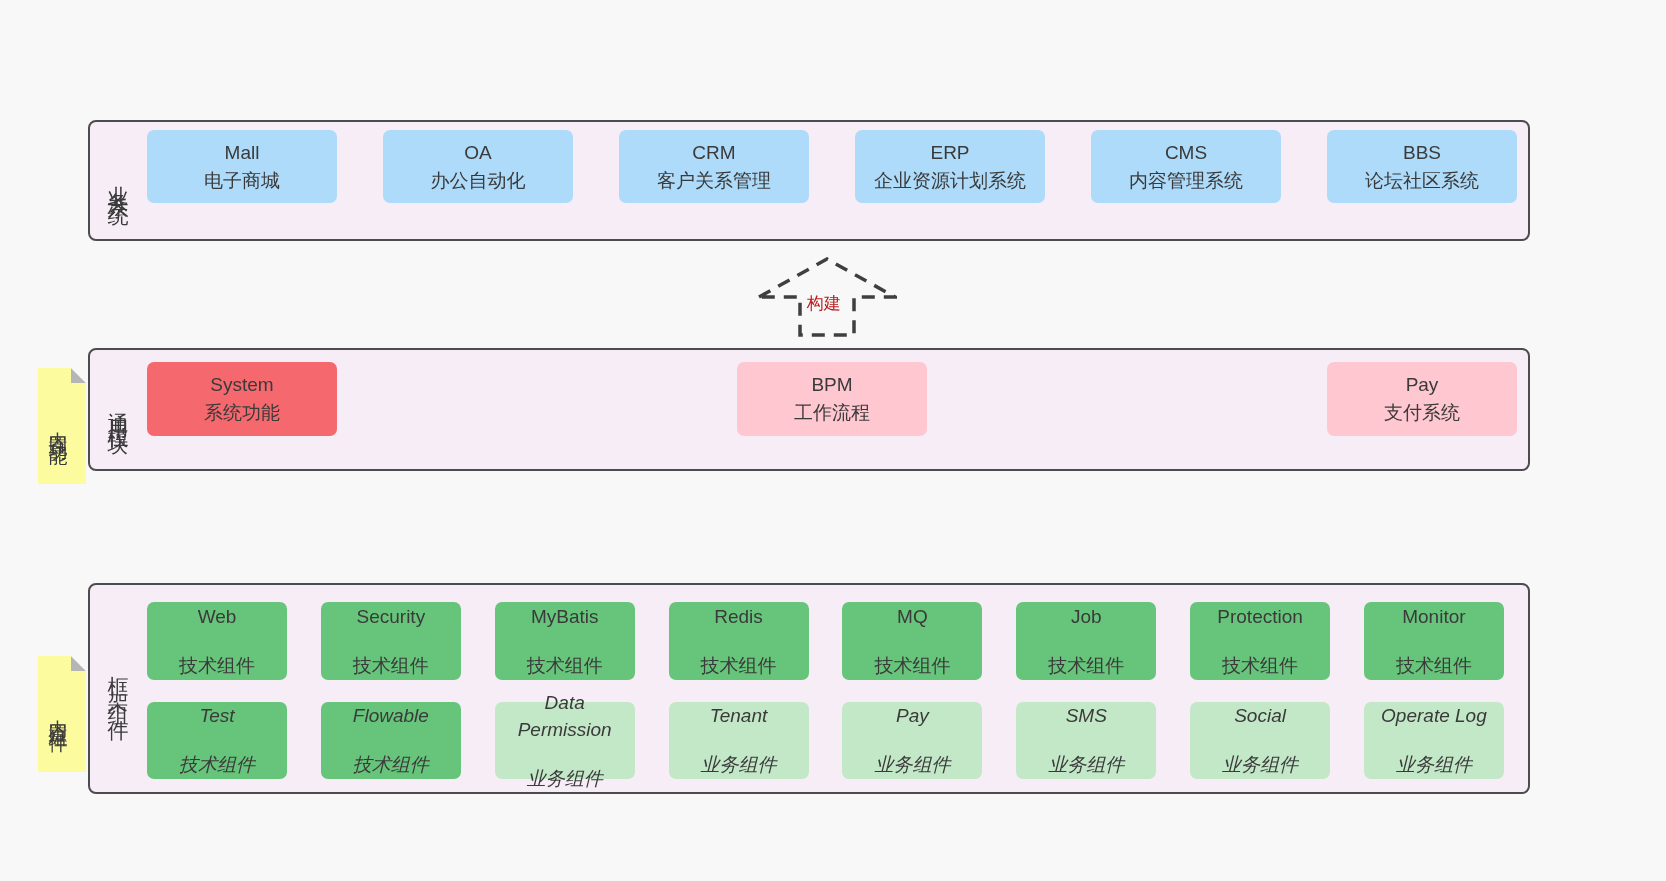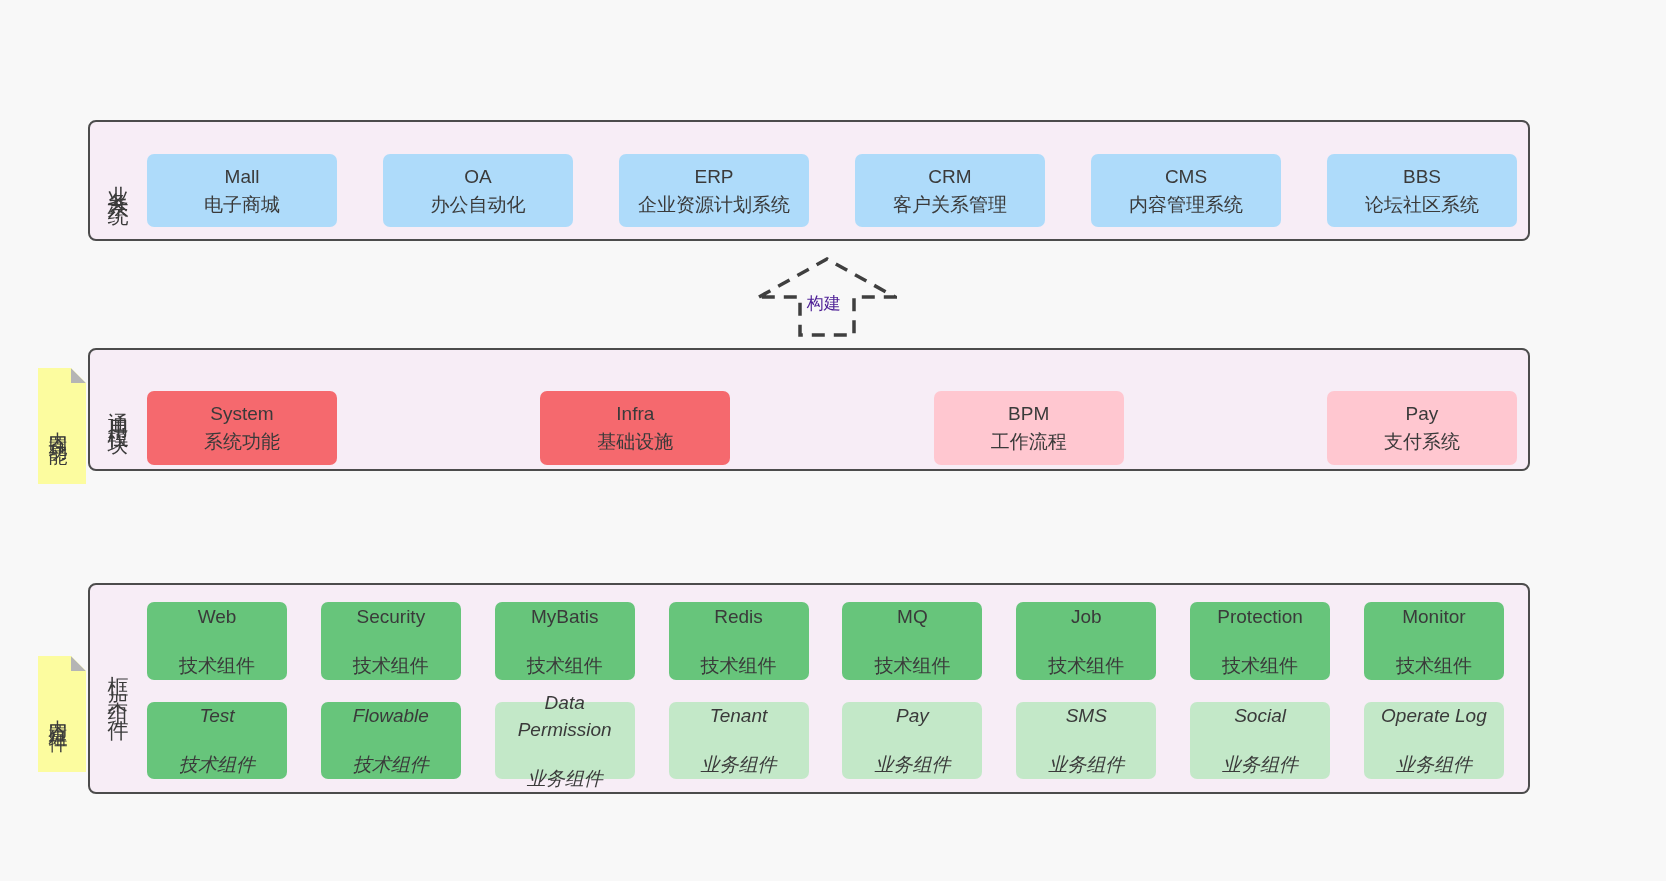--- a/index.html
+++ b/index.html
@@ -27,22 +27,22 @@
   }
   .panel-business  .vtitle { letter-spacing:6px; }
   .panel-modules   .vtitle { letter-spacing:7px; }
   .panel-components .vtitle { letter-spacing:15px; }
 
   .row {
     position:absolute; display:flex; justify-content:space-between;
   }
   .row-6  { left:57px; width:1370px; }
   .row-8  { left:57px; width:1357px; }
-  .panel-business .row-6 { top:32px; height:73px; }
-  .panel-modules  .row-6 { top:41px; height:74px; }
+  .panel-business .row-6 { top:8px; height:73px; }
+  .panel-modules  .row-6 { top:12px; height:74px; }
   .row-c1 { top:17px;  height:78px; }
   .row-c2 { top:117px; height:77px;font-style:italic; }
 
   .box {
     border-radius:7px; display:flex; flex-direction:column;
     align-items:center; justify-content:center;
     text-align:center; font-size:19px; line-height:1.45;
     padding:2px 6px;
   }
   .box-w { width:190px; }
@@ -72,47 +72,47 @@
   .note-modules    { top:368px; }
   .note-components { top:656px; }
 
   
   .arrow { position:absolute; width:140px; height:82px; z-index:3; }
   .arrow svg { position:absolute; left:0; top:0; }
   .arrow-build     { left:757px; top:256px; }
   .arrow-implement { left:768px; top:486px; }
   .arrow-label {
     position:absolute; left:50%; top:36px; transform:translateX(-58%);
-    background:#f8f8f8; padding:0 3px; font-size:17px; color:#4c1d95;
+    background:#f8f8f8; padding:0 3px; font-size:17px; color:#b91c1c;
     white-space:nowrap;
   }
 </style>
 </head>
 <body>
 
 <div class="stage">
 
   <div class="panel panel-business">
     <div class="vtitle">业务系统</div>
     <div class="row row-6">
       <div class="box box-w blue">
         <span>Mall</span>
         <span>电子商城</span>
       </div>
       <div class="box box-w blue">
         <span>OA</span>
         <span>办公自动化</span>
       </div>
       <div class="box box-w blue">
+        <span>CRM</span>
+        <span>客户关系管理</span>
+      </div>
+      <div class="box box-w blue">
         <span>ERP</span>
         <span>企业资源计划系统</span>
-      </div>
-      <div class="box box-w blue">
-        <span>CRM</span>
-        <span>客户关系管理</span>
       </div>
       <div class="box box-w blue">
         <span>CMS</span>
         <span>内容管理系统</span>
       </div>
       <div class="box box-w blue">
         <span>BBS</span>
         <span>论坛社区系统</span>
       </div>
     </div>
@@ -128,24 +128,20 @@
   <div class="note note-modules">
     <span class="note-text">内置功能</span>
   </div>
   <div class="panel panel-modules">
     <div class="vtitle">通用模块</div>
     <div class="row row-6">
       <div class="box box-w red">
         <span>System</span>
         <span>系统功能</span>
       </div>
-      <div class="box box-w red">
-        <span>Infra</span>
-        <span>基础设施</span>
-      </div>
       <div class="box box-w pink">
         <span>BPM</span>
         <span>工作流程</span>
       </div>
       <div class="box box-w pink">
         <span>Pay</span>
         <span>支付系统</span>
       </div>
     </div>
   </div>

